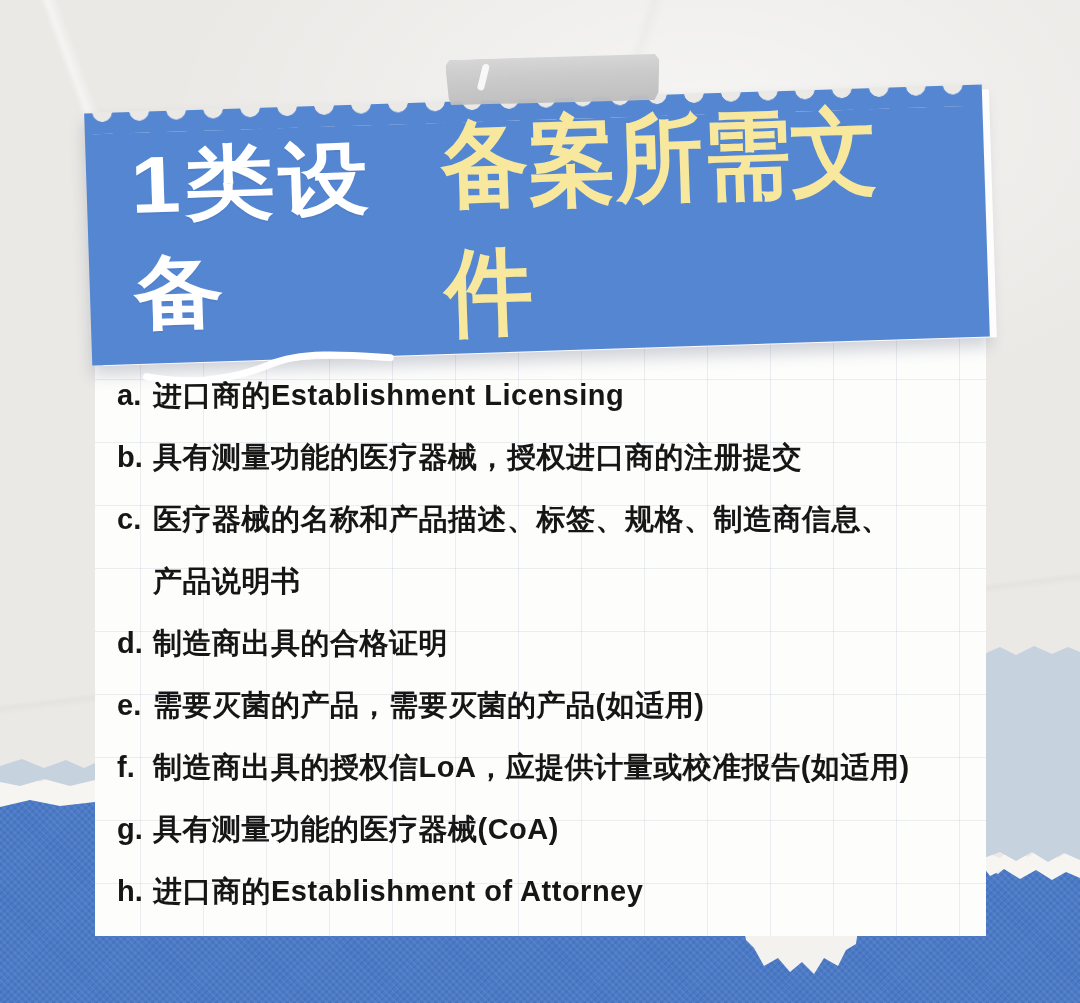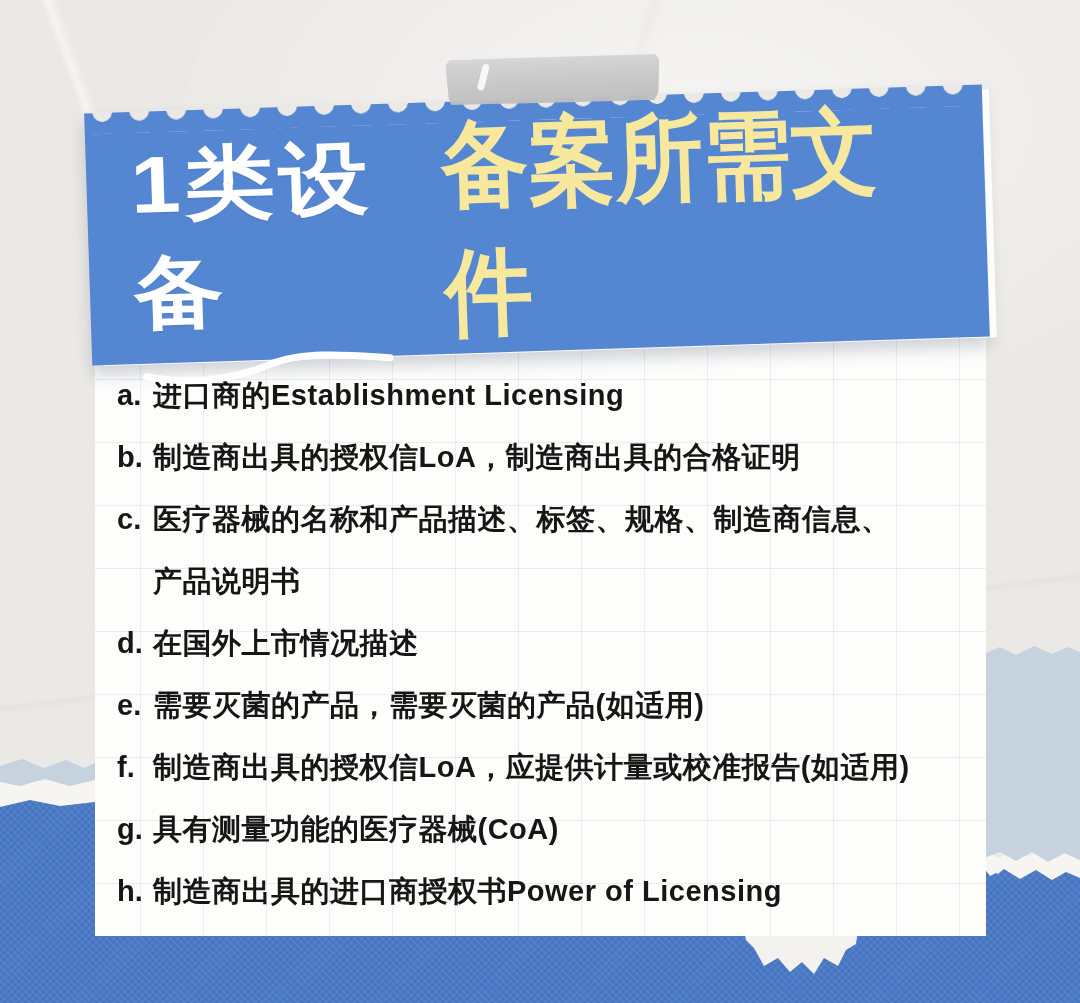--- a/index.html
+++ b/index.html
@@ -135,46 +135,46 @@
   <div class="shape paper-tuft"></div>
 
   <div class="panel">
     <div class="doc-list">
       <div class="doc-item">
         <span class="item-letter">a.</span>
         <span class="item-text">进口商的Establishment Licensing</span>
       </div>
       <div class="doc-item">
         <span class="item-letter">b.</span>
-        <span class="item-text">制造商出具的授权信LoA，制造商出具的合格证明</span>
+        <span class="item-text">具有测量功能的医疗器械，授权进口商的注册提交</span>
       </div>
       <div class="doc-item">
         <span class="item-letter">c.</span>
         <span class="item-text">医疗器械的名称和产品描述、标签、规格、制造商信息、
 产品说明书</span>
       </div>
       <div class="doc-item">
         <span class="item-letter">d.</span>
-        <span class="item-text">在国外上市情况描述</span>
+        <span class="item-text">制造商出具的合格证明</span>
       </div>
       <div class="doc-item">
         <span class="item-letter">e.</span>
         <span class="item-text">需要灭菌的产品，需要灭菌的产品(如适用)</span>
       </div>
       <div class="doc-item">
         <span class="item-letter">f.</span>
         <span class="item-text">制造商出具的授权信LoA，应提供计量或校准报告(如适用)</span>
       </div>
       <div class="doc-item">
         <span class="item-letter">g.</span>
         <span class="item-text">具有测量功能的医疗器械(CoA)</span>
       </div>
       <div class="doc-item">
         <span class="item-letter">h.</span>
-        <span class="item-text">制造商出具的进口商授权书Power of Licensing</span>
+        <span class="item-text">进口商的Establishment of Attorney</span>
       </div>
     </div>
   </div>
 
   <div class="banner">
     <div class="banner-inner">
       <span class="title-white-wrap">
         <span class="title-white">1类设备</span>
         <svg class="title-underline" viewBox="0 0 260 34" preserveAspectRatio="none">
           <path d="M6,22 C50,32 92,28 130,14 C164,1 212,7 252,11" fill="none" stroke="#FFFFFF" stroke-width="7" stroke-linecap="round"></path>

